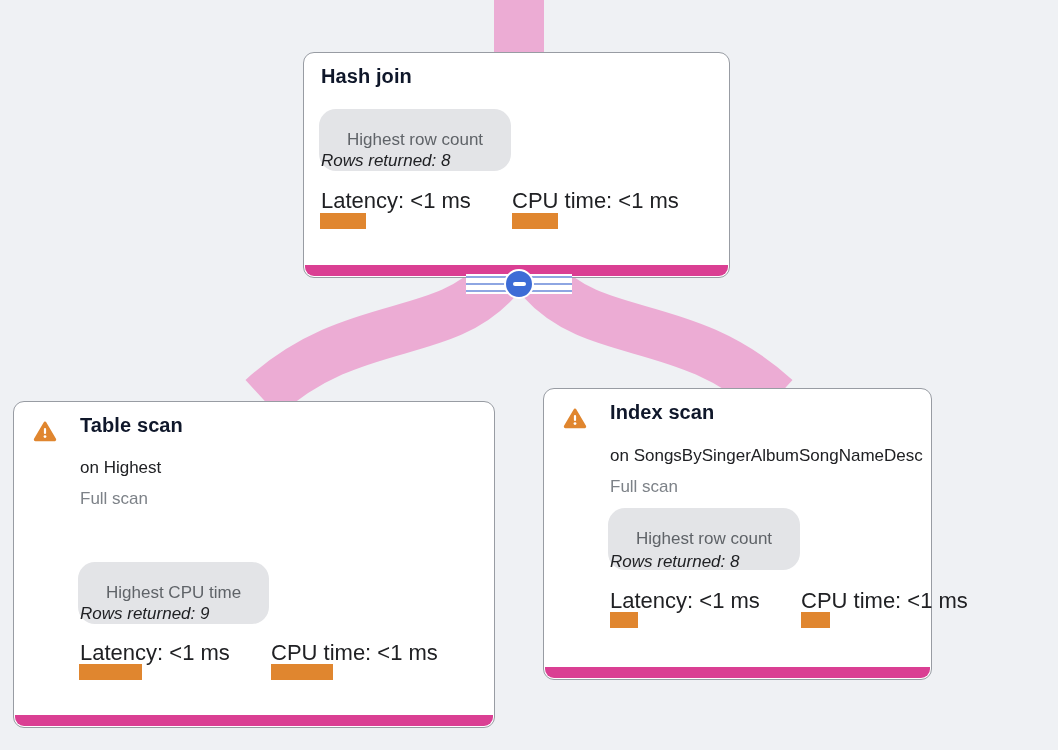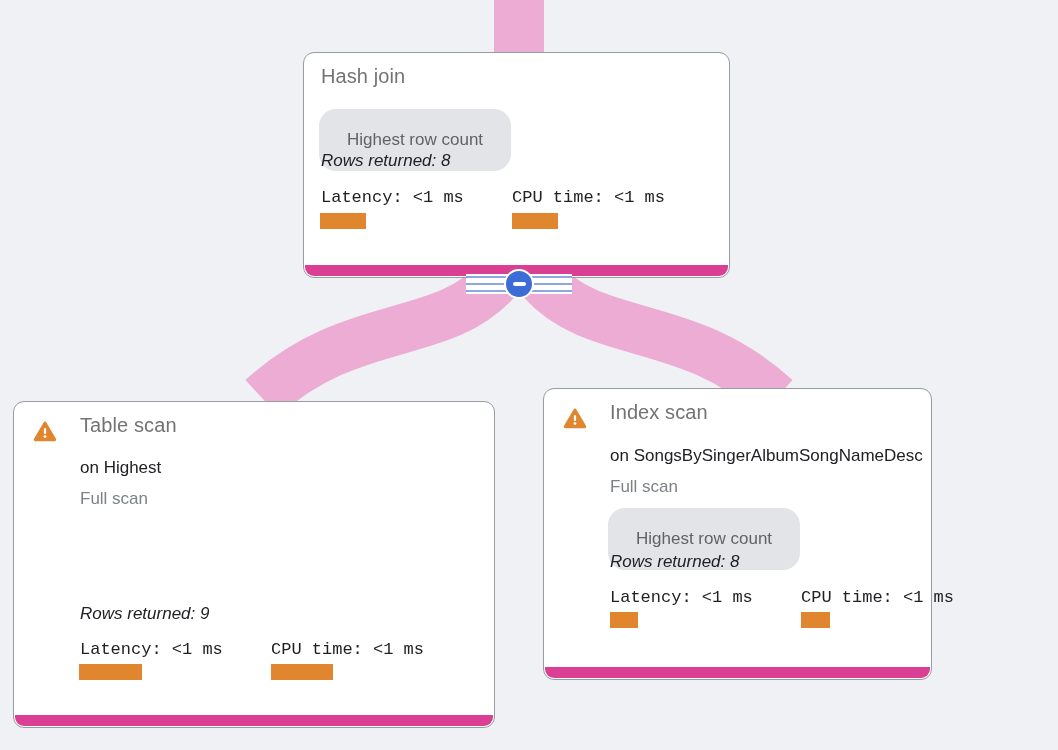--- a/index.html
+++ b/index.html
@@ -34,23 +34,23 @@
     left: 1px; right: 1px; bottom: 1px;
     height: 11px;
     background: #da3f93;
     border-radius: 0 0 9px 9px;
   }
 
   .title {
     position: absolute;
     margin: 0;
     font-size: 20px;
-    font-weight: 400;
+    font-weight: 700;
     letter-spacing: 0.1px;
-    color: #737373;
+    color: #0f172a;
     white-space: nowrap;
   }
 
   .subtitle {
     position: absolute;
     font-size: 17px;
     color: #202124;
     white-space: nowrap;
   }
 
@@ -77,24 +77,23 @@
   .rows {
     position: absolute;
     font-size: 17px;
     color: #202124;
     white-space: nowrap;
     font-style: italic;
   }
 
   .metric-label {
     position: absolute;
-    font-size: 17px;
+    font-size: 22px;
     color: #202124;
     white-space: nowrap;
-    font-family: Liberation Mono, monospace;
   }
 
   .bar {
     position: absolute;
     height: 16px;
     background: #e0862f;
   }
 
   .warning {
     position: absolute;
@@ -169,20 +168,21 @@
 
   <section class="card" style="left:13px; top:401px; width:482px; height:327px;">
     <svg class="warning" viewBox="0 0 24 22">
       <path d="M12 3.2 L21.6 19.6 H2.4 Z" fill="#e0862f" stroke="#e0862f" stroke-width="3.2" stroke-linejoin="round"></path>
       <rect x="10.9" y="8" width="2.2" height="6" rx="1.1" fill="#ffffff"></rect>
       <circle cx="12" cy="16.6" r="1.4" fill="#ffffff"></circle>
     </svg>
     <h2 class="title" style="left:66px; top:12px;">Table scan</h2>
     <div class="subtitle" style="left:66px; top:56px;">on Highest</div>
     <div class="muted" style="left:66px; top:87px;">Full scan</div>
+    <span class="badge" style="left:64px; top:160px;">Highest CPU time</span>
     <div class="rows" style="left:66px; top:202px;">Rows returned: 9</div>
     <div class="metric-label" style="left:66px; top:238px;">Latency: &lt;1 ms</div>
     <div class="metric-label" style="left:257px; top:238px;">CPU time: &lt;1 ms</div>
     <div class="bar" style="left: 65px; top: 262px; width: 63px;"></div>
     <div class="bar" style="left: 257px; top: 262px; width: 62px;"></div>
     <div class="accent"></div>
   </section>
 
   <section class="card" style="left:543px; top:388px; width:389px; height:292px;">
     <svg class="warning" viewBox="0 0 24 22">

